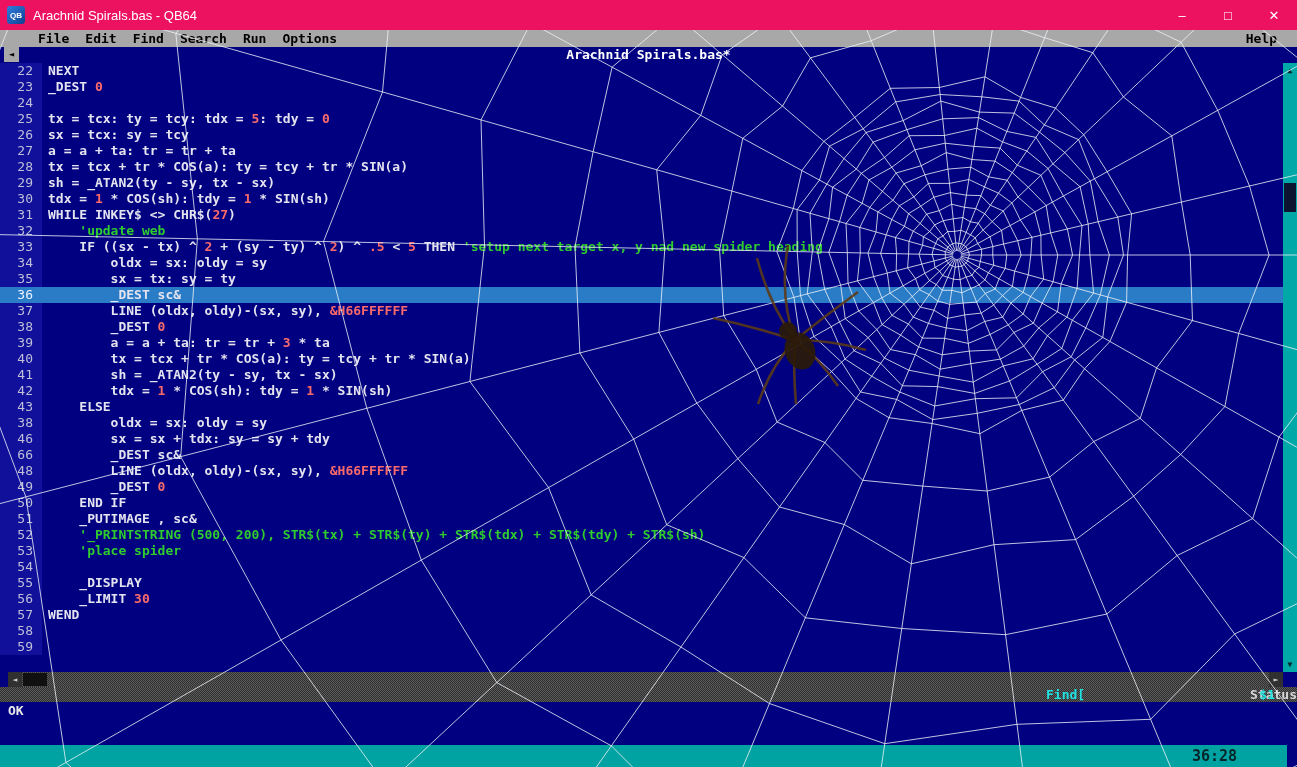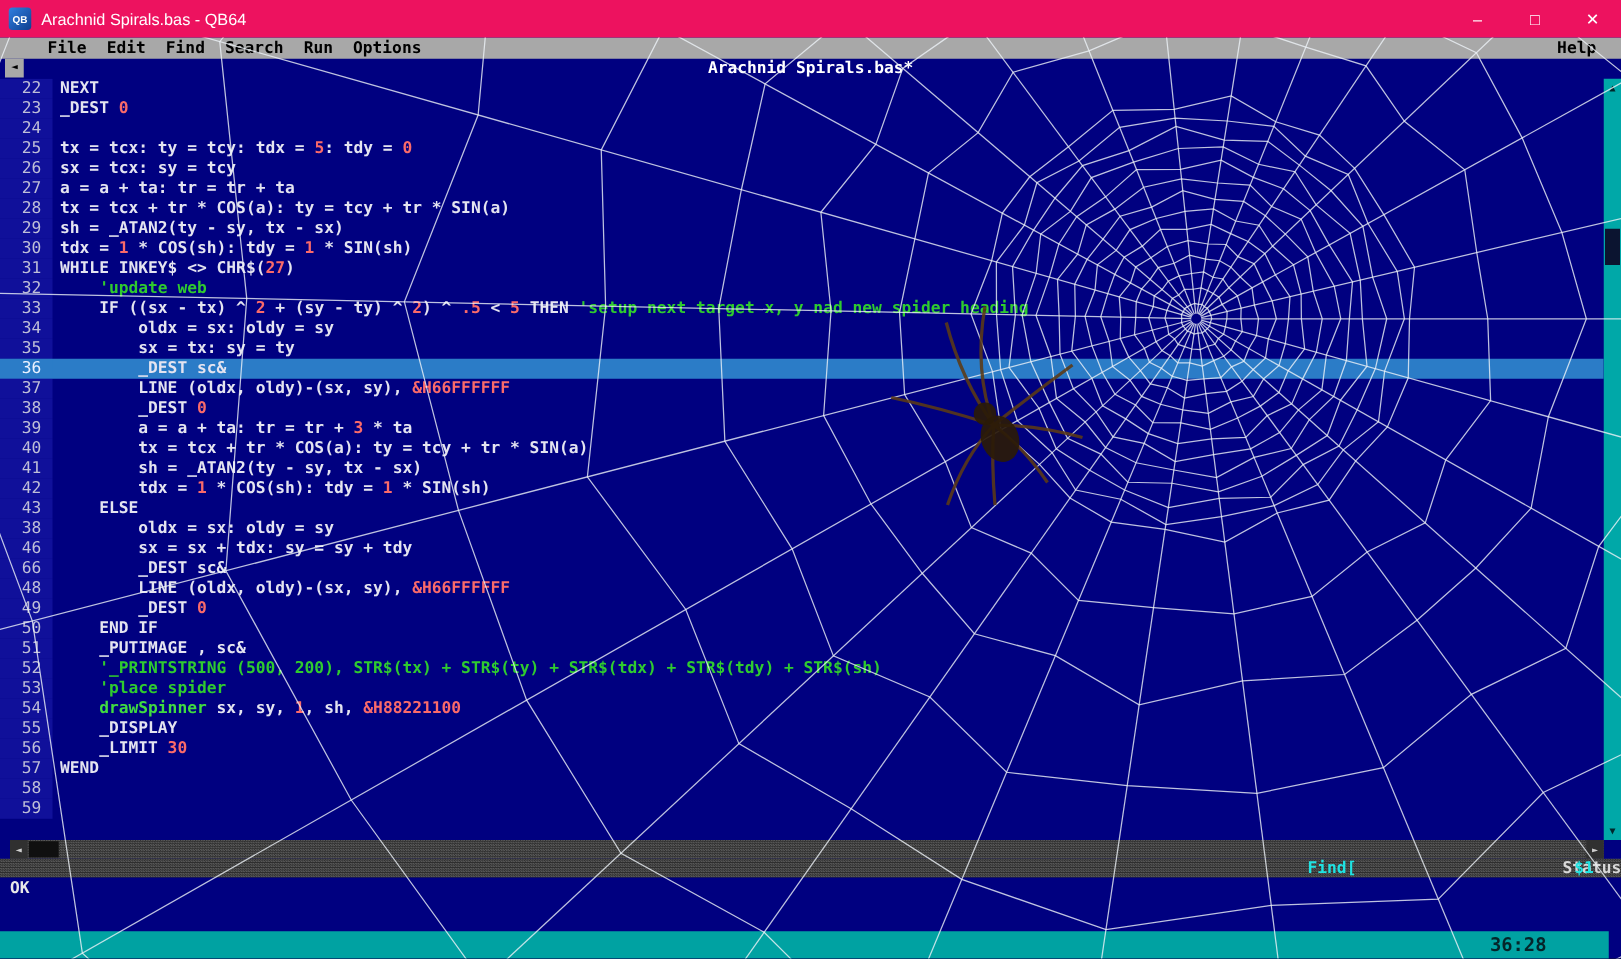--- a/index.html
+++ b/index.html
@@ -134,21 +134,21 @@
         <div class="code-line"><span class="gutter">43</span><span class="code-text"><span class="tok-t">    ELSE</span></span></div>
         <div class="code-line"><span class="gutter">38</span><span class="code-text"><span class="tok-t">        oldx = sx: oldy = sy</span></span></div>
         <div class="code-line"><span class="gutter">46</span><span class="code-text"><span class="tok-t">        sx = sx + tdx: sy = sy + tdy</span></span></div>
         <div class="code-line"><span class="gutter">66</span><span class="code-text"><span class="tok-t">        _DEST sc&amp;</span></span></div>
         <div class="code-line"><span class="gutter">48</span><span class="code-text"><span class="tok-t">        LINE (oldx, oldy)-(sx, sy), </span><span class="tok-n">&amp;H66FFFFFF</span></span></div>
         <div class="code-line"><span class="gutter">49</span><span class="code-text"><span class="tok-t">        _DEST </span><span class="tok-n">0</span></span></div>
         <div class="code-line"><span class="gutter">50</span><span class="code-text"><span class="tok-t">    END IF</span></span></div>
         <div class="code-line"><span class="gutter">51</span><span class="code-text"><span class="tok-t">    _PUTIMAGE , sc&amp;</span></span></div>
         <div class="code-line"><span class="gutter">52</span><span class="code-text"><span class="tok-t">    </span><span class="tok-c">'_PRINTSTRING (500, 200), STR$(tx) + STR$(ty) + STR$(tdx) + STR$(tdy) + STR$(sh)</span></span></div>
         <div class="code-line"><span class="gutter">53</span><span class="code-text"><span class="tok-t">    </span><span class="tok-c">'place spider</span></span></div>
-        <div class="code-line"><span class="gutter">54</span><span class="code-text"><span class="tok-t">    </span><span class="tok-g">drawSpinner</span><span class="tok-t"> sx, sy, </span><span class="tok-n">1</span><span class="tok-t">, sh, </span><span class="tok-n">&amp;H88221100</span></span></div>
+        <div class="code-line"><span class="gutter">54</span></div>
         <div class="code-line"><span class="gutter">55</span><span class="code-text"><span class="tok-t">    _DISPLAY</span></span></div>
         <div class="code-line"><span class="gutter">56</span><span class="code-text"><span class="tok-t">    _LIMIT </span><span class="tok-n">30</span></span></div>
         <div class="code-line"><span class="gutter">57</span><span class="code-text"><span class="tok-t">WEND</span></span></div>
         <div class="code-line"><span class="gutter">58</span><span class="code-text"></span></div>
         <div class="code-line"><span class="gutter">59</span><span class="code-text"></span></div>
       </div>
   </div>
 
   <div class="vscroll">
     <div class="sb-arrow arrow-up">▲</div>

